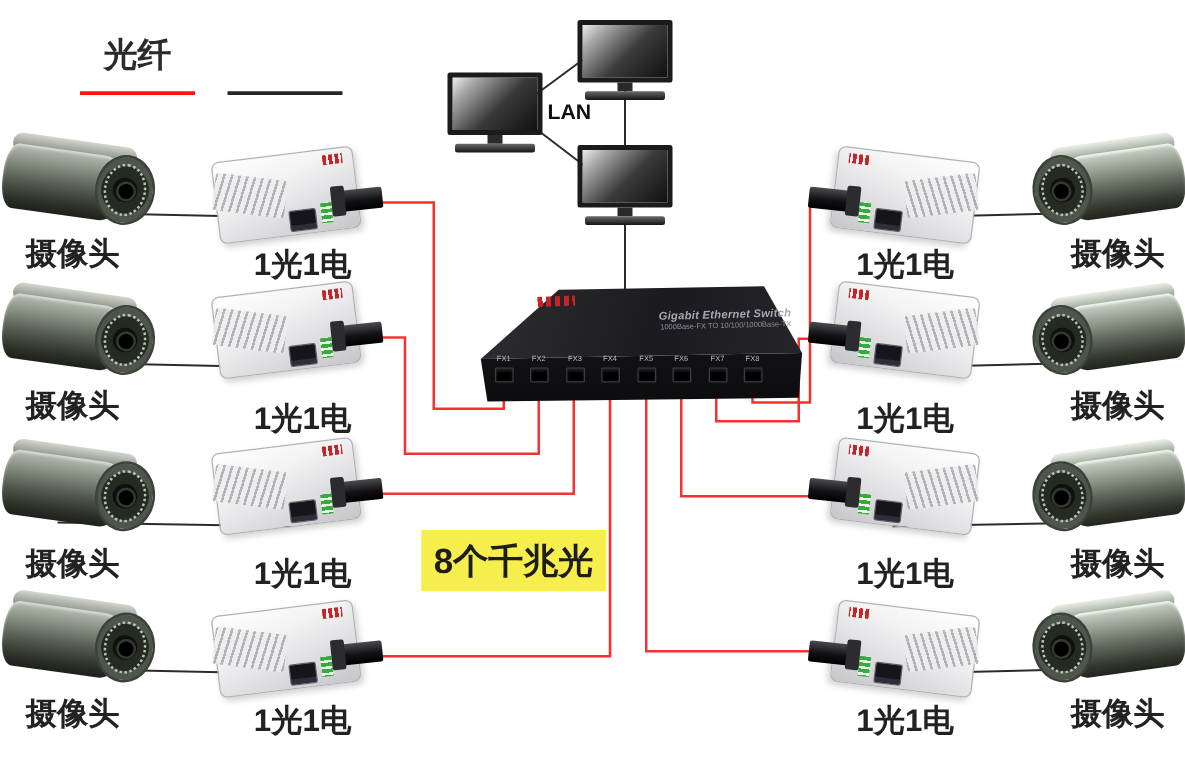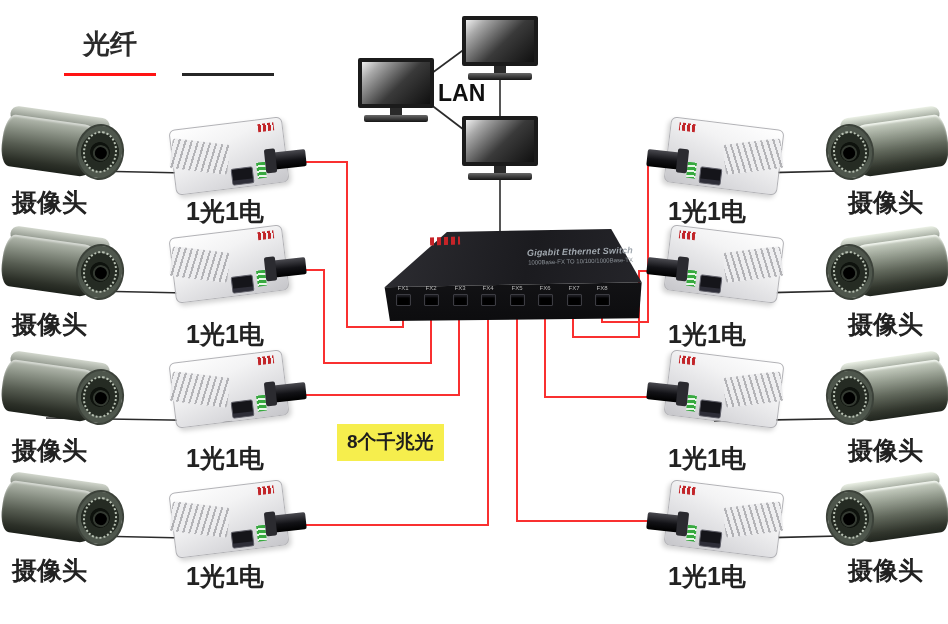--- a/index.html
+++ b/index.html
@@ -13,21 +13,21 @@
   .legend-line{height:3px;width:92px;}
   
   #wires{position:absolute;left:0;top:0;pointer-events:none;}
   
   .pc{width:80px;height:64px;}
   .pc-screen{width:68px;height:42px;margin:0 auto;border:4px solid #1b1b1b;border-radius:2px;
     background:linear-gradient(135deg,#efefef 0%,#a9a9a9 18%,#3a3a3a 55%,#101010 100%);}
   .pc-neck{width:12px;height:7px;background:#2a2a2a;margin:0 auto;}
   .pc-base{width:64px;height:7px;margin:0 auto;border-radius:2px;
     background:linear-gradient(#6a6a6a,#141414);}
-  .lan-label{font-size:23px;font-weight:bold;color:#101010;}
+  .lan-label{font-size:17px;font-weight:bold;color:#101010;}
   
   .switch{width:265px;height:97px;}
   .sw-top{position:absolute;left:0;top:0;width:100%;height:100%;
     clip-path:polygon(26% 4%,88% 1%,99.5% 56%,2.5% 61%);
     background:linear-gradient(105deg,#2e2e33 0%,#1b1b1f 55%,#26262b 100%);}
   .sw-front{position:absolute;left:0;top:0;width:100%;height:100%;
     clip-path:polygon(2.5% 61%,99.5% 56%,98.5% 93%,4.5% 96%);
     background:linear-gradient(#1a1a1d,#0c0c0e);}
   .sw-logo{position:absolute;left:52px;top:9px;width:30px;height:8px;transform:rotate(-2deg);
     background:repeating-linear-gradient(90deg,#c62428 0 4px,rgba(0,0,0,0) 4px 7px);}
@@ -70,25 +70,25 @@
   .cam-front{position:absolute;left:74px;top:16px;width:44px;height:52px;border-radius:50%;
     transform:rotate(8deg);border:2px solid #3c423a;
     background:radial-gradient(circle at 50% 50%,#0e120d 0 28%,#252b23 30% 55%,#4e564c 57% 75%,#6d756a 77%);}
   .cam-front::after{content:"";position:absolute;left:5px;top:5px;right:5px;bottom:5px;
     border-radius:50%;border:2px dotted #b9c2b4;}
   .cam-front::before{content:"";position:absolute;left:15px;top:19px;width:12px;height:12px;
     border-radius:50%;background:#000;border:2px solid #343a32;}
   .camera.flip{transform:scaleX(-1);}
   .camera.flip .cam-body,.camera.flip .cam-hood{filter:brightness(1.12);}
   
-  .dev-label{font-size:25px;font-weight:600;color:#222;}
+  .dev-label{font-size:25px;font-weight:600;color:#222;text-align:center;}
   .cam-label{width:92px;}
   .conv-label{width:112px;}
   
-  .note{padding:5px 10px;font-size:19px;font-weight:bold;line-height:1.4;color:#1d1d1d;}
+  .note{padding:5px 10px;font-size:28px;font-weight:bold;line-height:1.4;color:#1d1d1d;}
 </style>
 </head>
 <body>
 
 <div id="stage">
 
   <svg id="wires" width="948" height="624">
 
     <g stroke="#2b2b2b" stroke-width="1.6" fill="none">
       <polyline points="428,76 466,48"></polyline>

